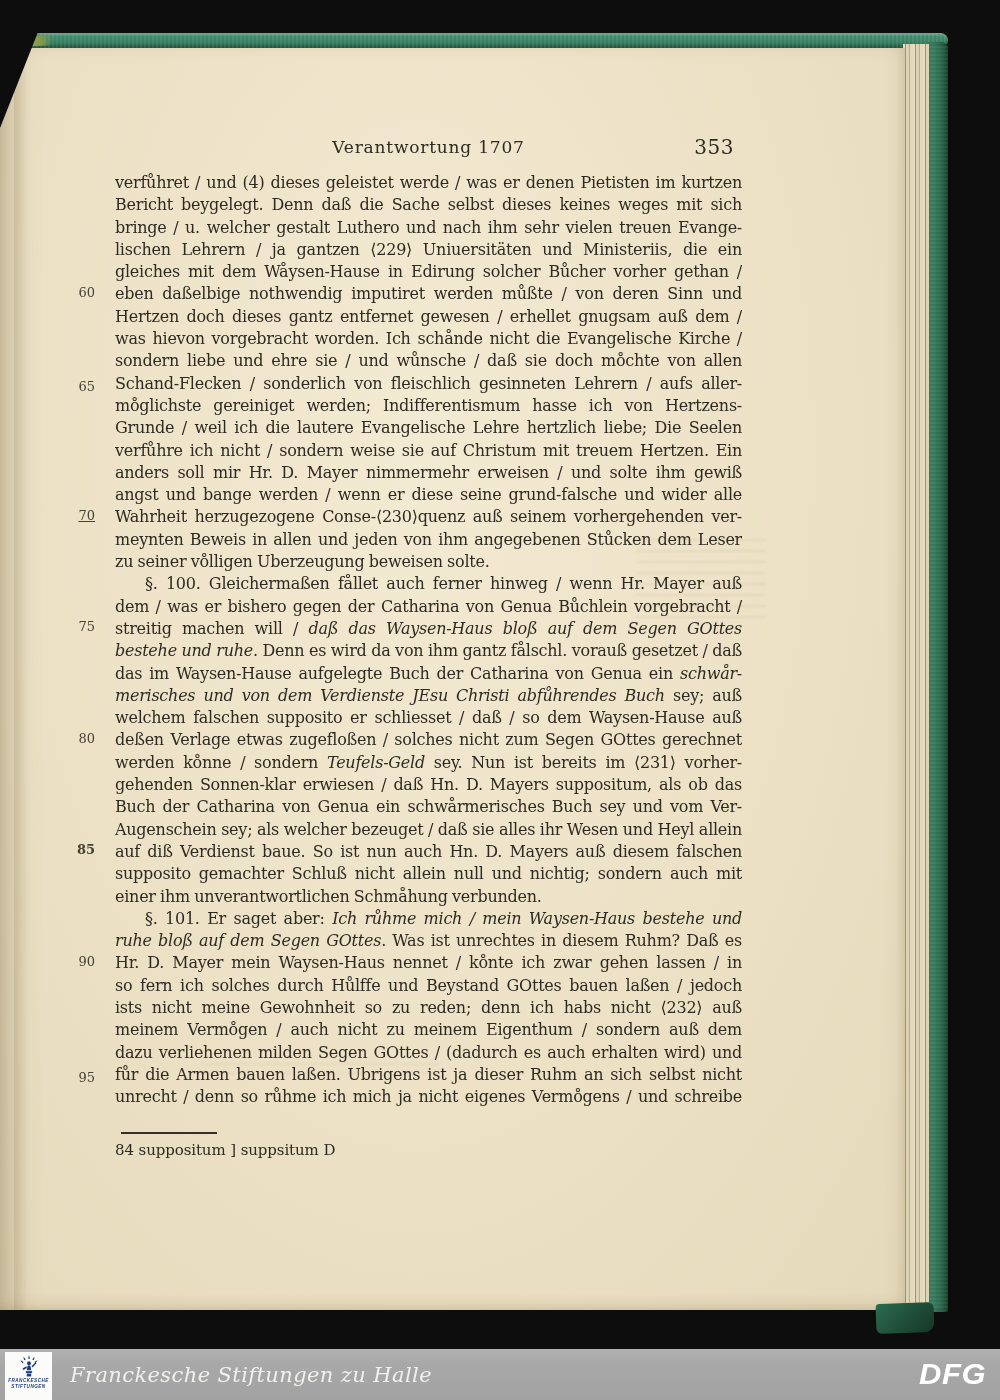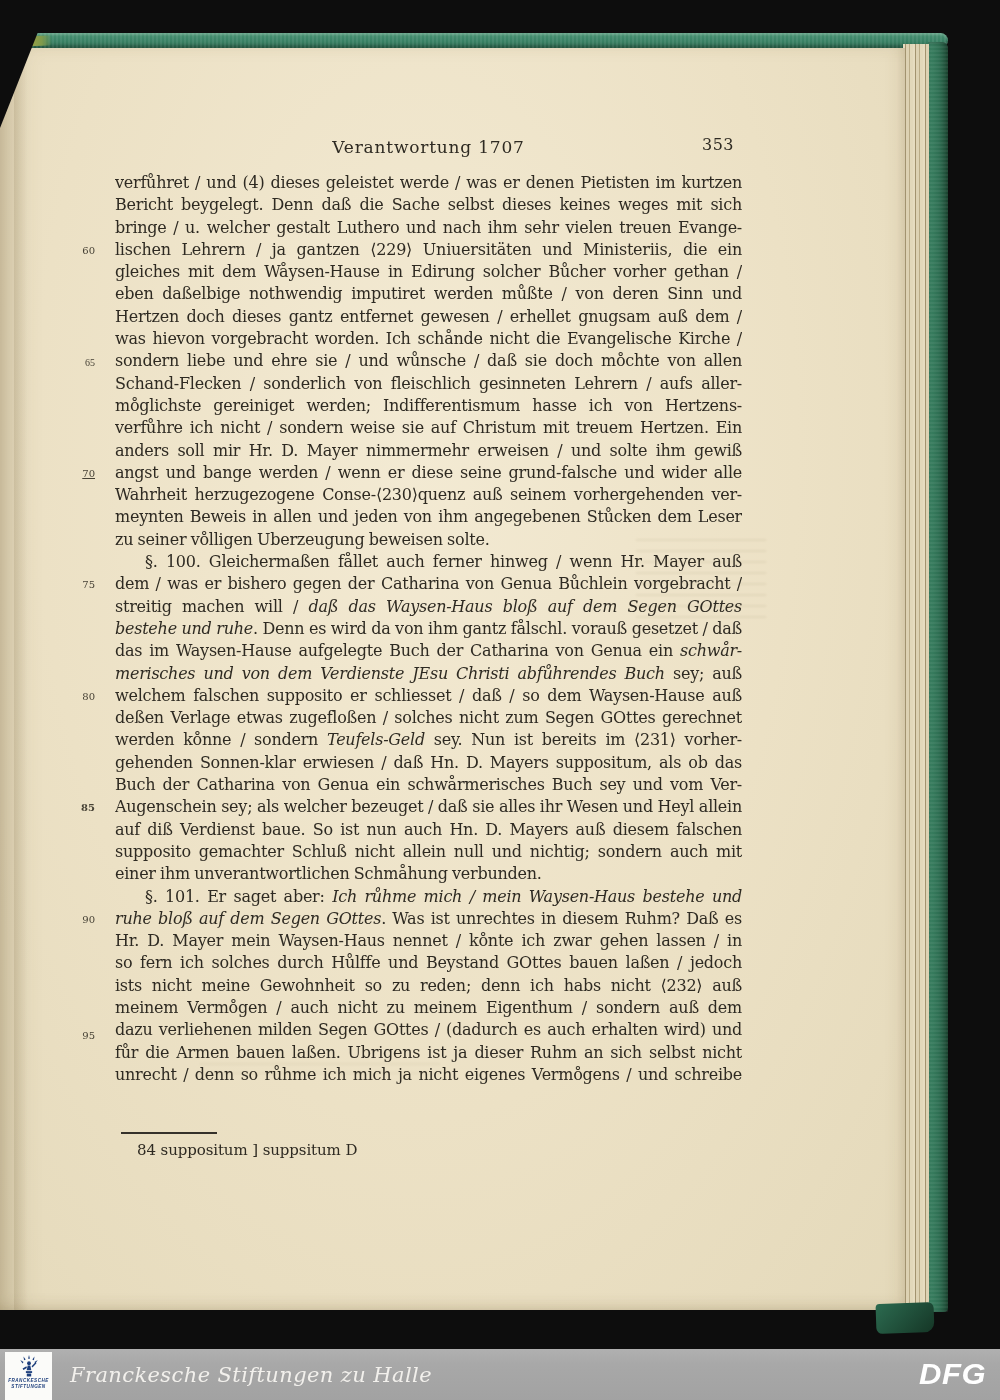--- a/index.html
+++ b/index.html
@@ -43,35 +43,35 @@
     background:radial-gradient(ellipse at 46% 32%,#f3ead3 0%,var(--paper) 55%,#e4d9ba 100%);
     box-shadow:inset 28px 0 34px -24px rgba(110,90,50,.45),
                inset -12px 0 20px -14px rgba(120,100,60,.35),
                inset 0 -10px 18px -12px rgba(120,100,60,.3);
     color:var(--ink);}
   .gutter-crease{position:absolute;left:14px;top:0;bottom:0;width:14px;
     background:linear-gradient(90deg,rgba(100,80,40,.14),rgba(100,80,40,0));}
 
   .page-header{position:absolute;left:115px;top:89px;width:627px;height:22px;}
   .running-title{display:block;text-align:center;font-size:17px;letter-spacing:.8px;}
-  .page-number{position:absolute;right:8px;top:-2px;font-size:16px;letter-spacing:.5px;text-align:center;}
+  .page-number{position:absolute;right:8px;top:-2px;font-size:20px;letter-spacing:.5px;text-align:center;}
 
   .text-block{position:absolute;left:115px;top:124px;width:627px;}
   .lineno-col{position:absolute;left:-50px;top:0;width:38px;}
-  .lineno-col span{position:absolute;right:8px;font-size:10px;color:#464135;
-    letter-spacing:0;}
+  .lineno-col span{position:absolute;right:8px;font-size:13px;color:#464135;
+    letter-spacing:0;margin-top:40px;}
   .bline{position:relative;font-size:16px;line-height:22.3px;height:22.3px;overflow:hidden;
     text-align:justify;text-align-last:justify;letter-spacing:-.25px;word-spacing:-.5px;}
   .bline.nojust{text-align-last:left;}
   .bline.ind{text-indent:30px;}
   .bline i{font-style:italic;}
 
   .footnote-block{position:absolute;left:115px;top:1084px;width:627px;}
   .footnote-rule{width:96px;margin-left:6px;border-top:2px solid #35312a;}
-  .footnote{margin-top:7px;margin-left:22px;font-size:15px;letter-spacing:-.1px;}
+  .footnote{margin-top:7px;margin-left:0;font-size:15px;letter-spacing:-.1px;}
 
   .smudge{position:absolute;pointer-events:none;filter:blur(1px);}
   .smudge.s1{left:636px;top:490px;width:130px;height:80px;opacity:.5;
     background:repeating-linear-gradient(0deg,rgba(120,104,66,.16) 0 2px,transparent 2px 11px);}
   .smudge.s2{left:200px;top:1010px;width:240px;height:16px;opacity:.4;
     background:repeating-linear-gradient(0deg,rgba(120,104,66,.15) 0 2px,transparent 2px 9px);}
 
   
   .footer-bar{position:absolute;left:0;top:1349px;width:1000px;height:51px;
     background:linear-gradient(180deg,#b0b0b0 0%,var(--footer_gray) 30%,#a2a2a2 100%);font-style:italic;}
@@ -103,39 +103,40 @@
       <div class="gutter-crease"></div>
 
       <div class="page-header">
         <span class="running-title">Verantwortung 1707</span>
         <span class="page-number">353</span>
       </div>
 
       <div class="text-block">
         <div class="lineno-col">
             <span style="top: 72.9px;">60</span>
-            <span style="top: 185px; font-family: Liberation Serif, serif;">65</span>
+            <span style="top: 167px;">65</span>
             <span style="top: 295.9px; text-decoration: underline;">70</span>
             <span style="top: 407.4px;">75</span>
             <span style="top: 518.9px;">80</span>
             <span style="top: 630.4px; font-weight: bold;">85</span>
             <span style="top: 741.9px;">90</span>
             <span style="top: 858px;">95</span>
           </div>
       <div class="bline"><span>verfůhret / und (4) dieses geleistet werde / was er denen Pietisten im kurtzen</span></div>
           <div class="bline"><span>Bericht beygelegt. Denn daß die Sache selbst dieses keines weges mit sich</span></div>
           <div class="bline"><span>bringe / u. welcher gestalt Luthero und nach ihm sehr vielen treuen Evange-</span></div>
           <div class="bline"><span>lischen Lehrern / ja gantzen ⟨229⟩ Uniuersitäten und Ministeriis, die ein</span></div>
           <div class="bline"><span>gleiches mit dem Wåysen-Hause in Edirung solcher Bůcher vorher gethan /</span></div>
           <div class="bline"><span>eben daßelbige nothwendig imputiret werden můßte / von deren Sinn und</span></div>
           <div class="bline"><span>Hertzen doch dieses gantz entfernet gewesen / erhellet gnugsam auß dem /</span></div>
           <div class="bline"><span>was hievon vorgebracht worden. Ich schånde nicht die Evangelische Kirche /</span></div>
           <div class="bline"><span>sondern liebe und ehre sie / und wůnsche / daß sie doch mo̊chte von allen</span></div>
           <div class="bline"><span>Schand-Flecken / sonderlich von fleischlich gesinneten Lehrern / aufs aller-</span></div>
           <div class="bline"><span>mo̊glichste gereiniget werden; Indifferentismum hasse ich von Hertzens-</span></div>
+          <div class="bline"><span>Grunde / weil ich die lautere Evangelische Lehre hertzlich liebe; Die Seelen</span></div>
           <div class="bline"><span>verfůhre ich nicht / sondern weise sie auf Christum mit treuem Hertzen. Ein</span></div>
           <div class="bline"><span>anders soll mir Hr. D. Mayer nimmermehr erweisen / und solte ihm gewiß</span></div>
           <div class="bline"><span>angst und bange werden / wenn er diese seine grund-falsche und wider alle</span></div>
           <div class="bline"><span>Wahrheit herzugezogene Conse-⟨230⟩quenz auß seinem vorhergehenden ver-</span></div>
           <div class="bline"><span>meynten Beweis in allen und jeden von ihm angegebenen Stůcken dem Leser</span></div>
           <div class="bline nojust"><span>zu seiner vo̊lligen Uberzeugung beweisen solte.</span></div>
           <div class="bline ind"><span>§. 100. Gleichermaßen fållet auch ferner hinweg / wenn Hr. Mayer auß</span></div>
           <div class="bline"><span>dem / was er bishero gegen der Catharina von Genua Bůchlein vorgebracht /</span></div>
           <div class="bline"><span>streitig machen will / </span><i>daß das Waysen-Haus bloß auf dem Segen GOttes</i></div>
           <div class="bline"><i>bestehe und ruhe</i><span>. Denn es wird da von ihm gantz fålschl. vorauß gesetzet / daß</span></div>

